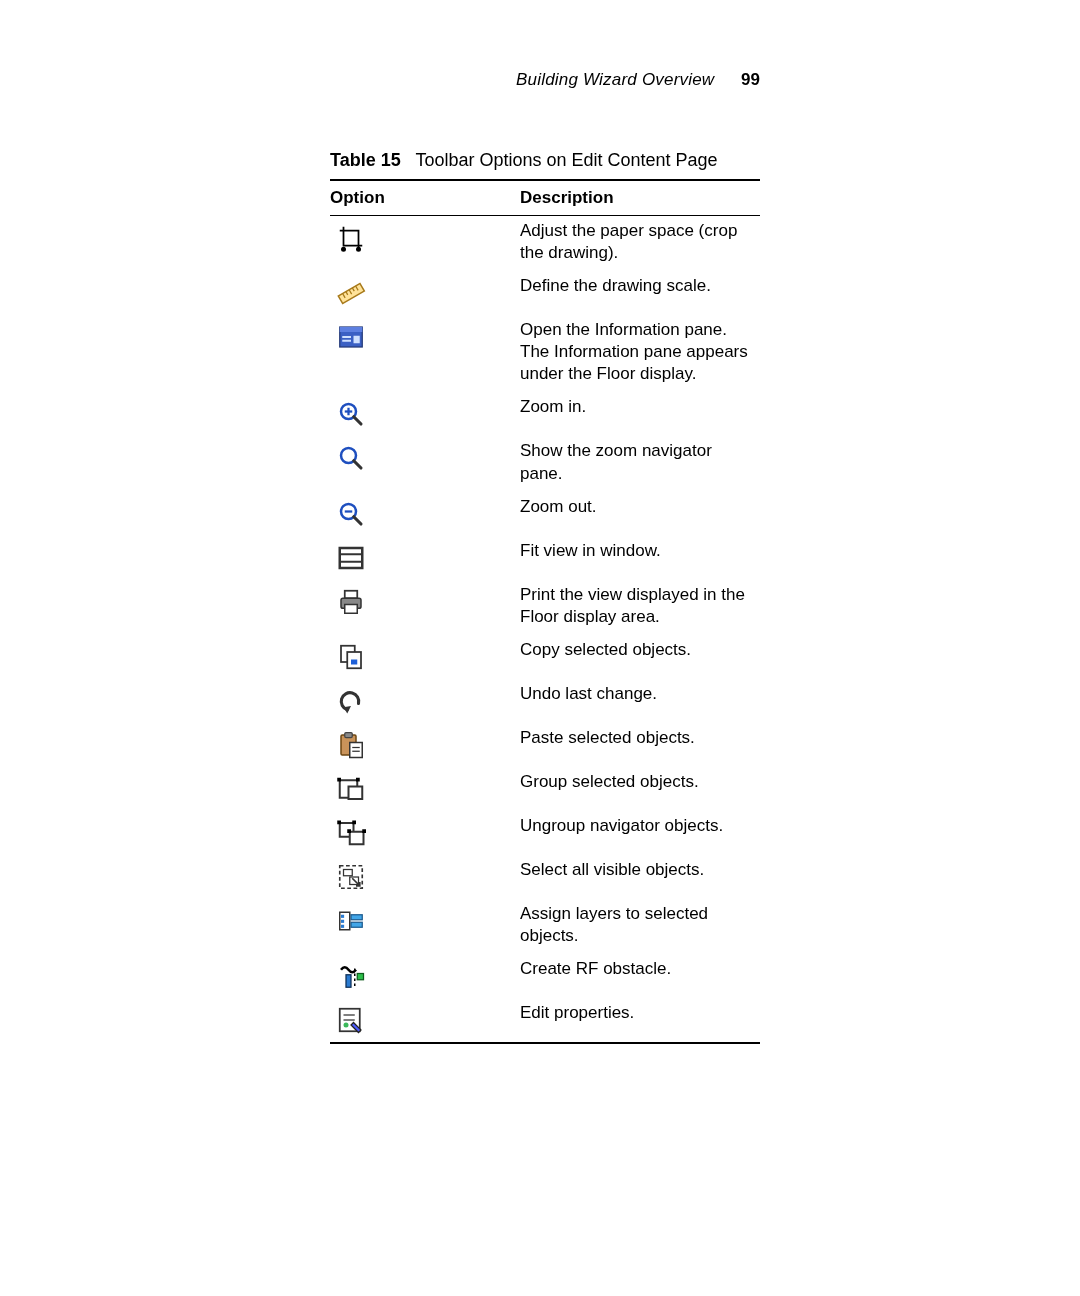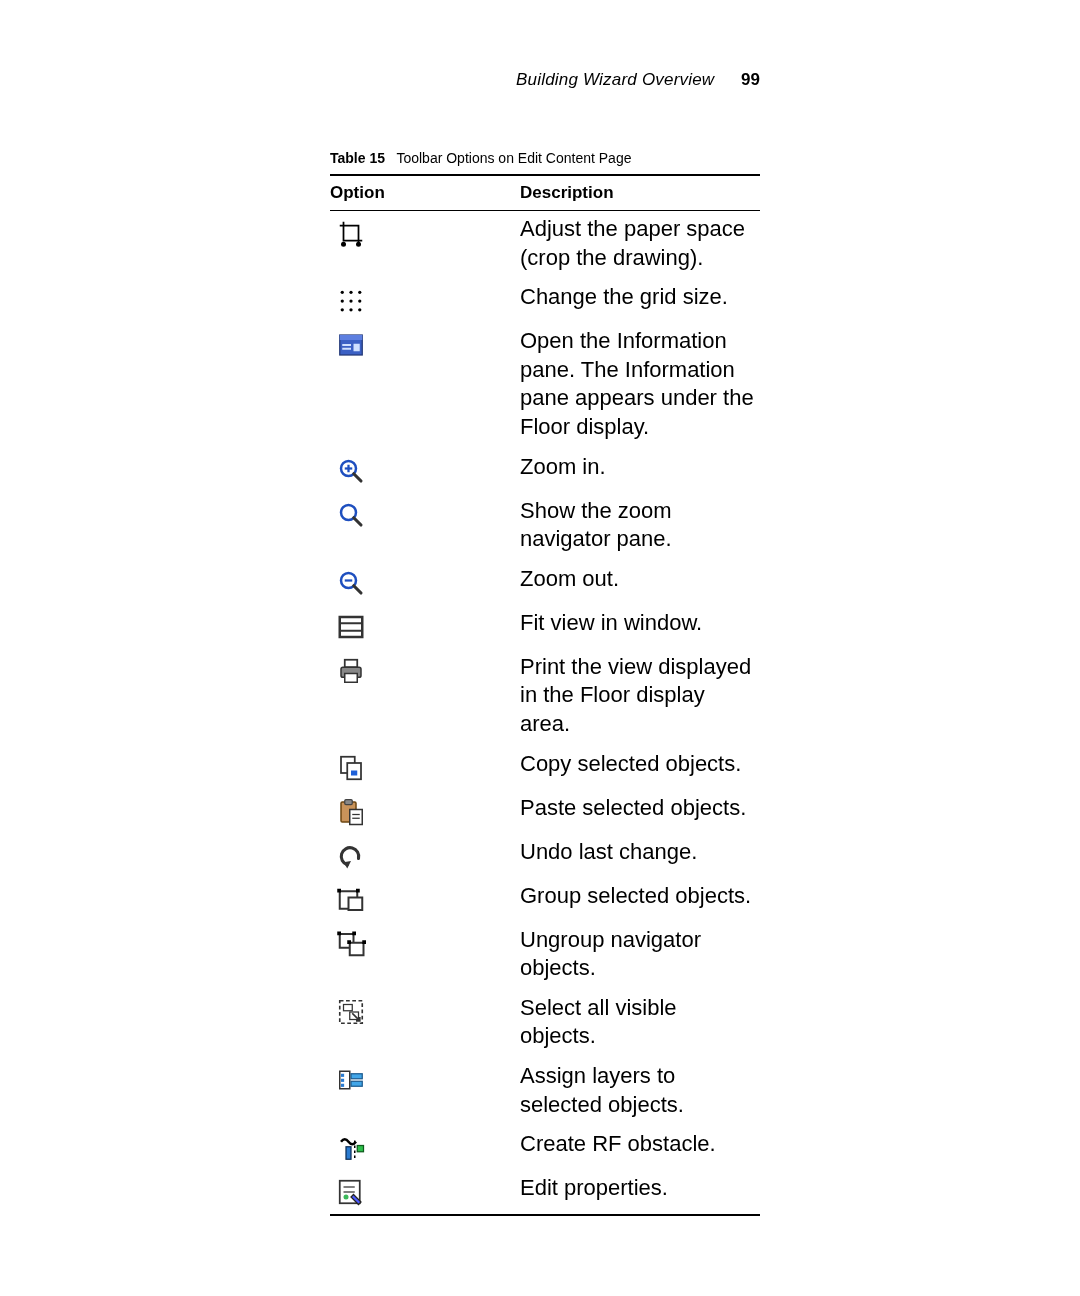--- a/index.html
+++ b/index.html
@@ -30,21 +30,21 @@
   }
   .running-head-page {
     font-weight: 700;
   }
   .intro {
     font-size: 18.5px;
     line-height: 1.3;
     margin-bottom: 36px;
   }
   .table-caption {
-    font-size: 14px;
+    font-size: 18px;
     margin-bottom: 8px;
   }
   .table-caption b {
     font-weight: 700;
   }
   table {
     border-collapse: collapse;
     width: 100%;
   }
   thead tr {
@@ -60,21 +60,21 @@
   th.col-option { width: 180px; margin-top: 24px; }
   td {
     vertical-align: top;
     padding: 7px 4px 7px 0;
   }
   td.icon-cell {
     width: 180px;
     padding-left: 6px;
   }
   td.desc-cell {
-    font-size: 22px;
+    font-size: 17px;
     line-height: 1.3;
     padding-top: 4px;
   }
   tbody tr:last-child {
     border-bottom: 2px solid #000;
   }
   .icon {
     width: 30px;
     height: 30px;
     display: inline-block;
@@ -116,41 +116,38 @@
                 <path d="M3 6 L18 6 L18 21"></path>
               </g>
               <circle cx="6" cy="21" r="2" fill="#000"></circle>
               <circle cx="18" cy="21" r="2" fill="#000"></circle>
             </svg>
           </span>
         </td>
         <td class="desc-cell">Adjust the paper space (crop the drawing).</td>
       </tr>
 
-
-      <tr>
-        <td class="icon-cell">
-          <span class="icon">
-            <svg viewBox="0 0 24 24" width="30" height="30">
-              <g fill="#000">
-                <circle cx="5" cy="5" r="1.3"></circle>
-                  <circle cx="12" cy="5" r="1.3"></circle>
-                  <circle cx="19" cy="5" r="1.3"></circle>
-                <circle cx="5" cy="12" r="1.3"></circle>
-                  <circle cx="12" cy="12" r="1.3"></circle>
-                  <circle cx="19" cy="12" r="1.3"></circle>
-                <circle cx="5" cy="19" r="1.3"></circle>
-                  <circle cx="12" cy="19" r="1.3"></circle>
-                  <circle cx="19" cy="19" r="1.3"></circle>
+      <tr>
+        <td class="icon-cell">
+          <span class="icon">
+            <svg viewBox="0 0 24 24" width="30" height="30">
+              <g transform="rotate(-30 12 12)">
+                <rect x="2" y="9" width="20" height="7" fill="#ffe39a" stroke="#a87a1a" stroke-width="1.2"></rect>
+                <line x1="6" y1="9" x2="6" y2="13" stroke="#a87a1a"></line>
+                <line x1="9" y1="9" x2="9" y2="12" stroke="#a87a1a"></line>
+                <line x1="12" y1="9" x2="12" y2="13" stroke="#a87a1a"></line>
+                <line x1="15" y1="9" x2="15" y2="12" stroke="#a87a1a"></line>
+                <line x1="18" y1="9" x2="18" y2="13" stroke="#a87a1a"></line>
               </g>
             </svg>
           </span>
         </td>
-        <td class="desc-cell">Change the grid size.</td>
-      </tr>
+        <td class="desc-cell">Define the drawing scale.</td>
+      </tr>
+
 
       <tr>
         <td class="icon-cell">
           <span class="icon">
             <svg viewBox="0 0 24 24" width="30" height="30">
               <rect x="3" y="4" width="18" height="16" fill="#3b60c4" stroke="#243977"></rect>
               <rect x="3" y="4" width="18" height="4" fill="#5d7fe0"></rect>
               <line x1="5" y1="12" x2="12" y2="12" stroke="#cfe0ff" stroke-width="1.6"></line>
               <line x1="5" y1="15" x2="12" y2="15" stroke="#cfe0ff" stroke-width="1.6"></line>
               <rect x="14" y="11" width="5" height="6" fill="#cfe0ff"></rect>
@@ -235,41 +232,41 @@
             </svg>
           </span>
         </td>
         <td class="desc-cell">Copy selected objects.</td>
       </tr>
 
       <tr>
         <td class="icon-cell">
           <span class="icon">
             <svg viewBox="0 0 24 24" width="30" height="30">
+              <path d="M18 14 A7 7 0 1 0 9 19" fill="none" stroke="#333" stroke-width="2.5" stroke-linecap="round"></path>
+              <polygon points="6,17 12,16 9,22" fill="#333"></polygon>
+            </svg>
+          </span>
+        </td>
+        <td class="desc-cell">Undo last change.</td>
+      </tr>
+
+      <tr>
+        <td class="icon-cell">
+          <span class="icon">
+            <svg viewBox="0 0 24 24" width="30" height="30">
               <rect x="4" y="4" width="12" height="16" rx="1" fill="#c9935a" stroke="#6d4712" stroke-width="1.2"></rect>
               <rect x="7" y="2" width="6" height="4" rx="1" fill="#888" stroke="#444"></rect>
               <rect x="11" y="10" width="10" height="12" fill="#fff" stroke="#333" stroke-width="1.2"></rect>
               <line x1="13" y1="14" x2="19" y2="14" stroke="#333"></line>
               <line x1="13" y1="17" x2="19" y2="17" stroke="#333"></line>
             </svg>
           </span>
         </td>
         <td class="desc-cell">Paste selected objects.</td>
-      </tr>
-
-      <tr>
-        <td class="icon-cell">
-          <span class="icon">
-            <svg viewBox="0 0 24 24" width="30" height="30">
-              <path d="M18 14 A7 7 0 1 0 9 19" fill="none" stroke="#333" stroke-width="2.5" stroke-linecap="round"></path>
-              <polygon points="6,17 12,16 9,22" fill="#333"></polygon>
-            </svg>
-          </span>
-        </td>
-        <td class="desc-cell">Undo last change.</td>
       </tr>
 
 
       <tr>
         <td class="icon-cell">
           <span class="icon">
             <svg viewBox="0 0 24 24" width="30" height="30">
               <rect x="3" y="5" width="14" height="14" fill="none" stroke="#333" stroke-width="1.6"></rect>
               <rect x="10" y="10" width="11" height="10" fill="#fff" stroke="#333" stroke-width="1.6"></rect>
               <rect x="1" y="3" width="3" height="3" fill="#000"></rect>

